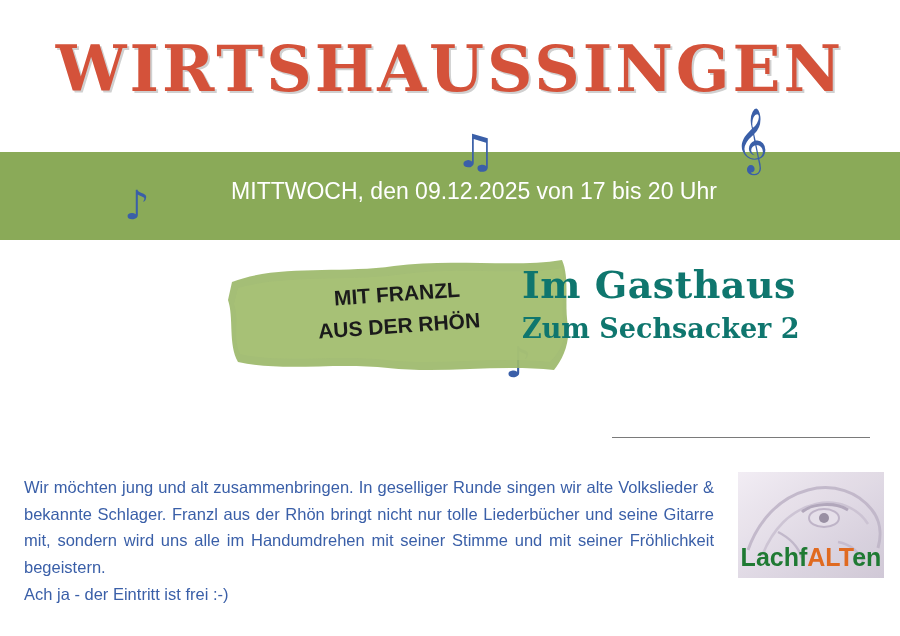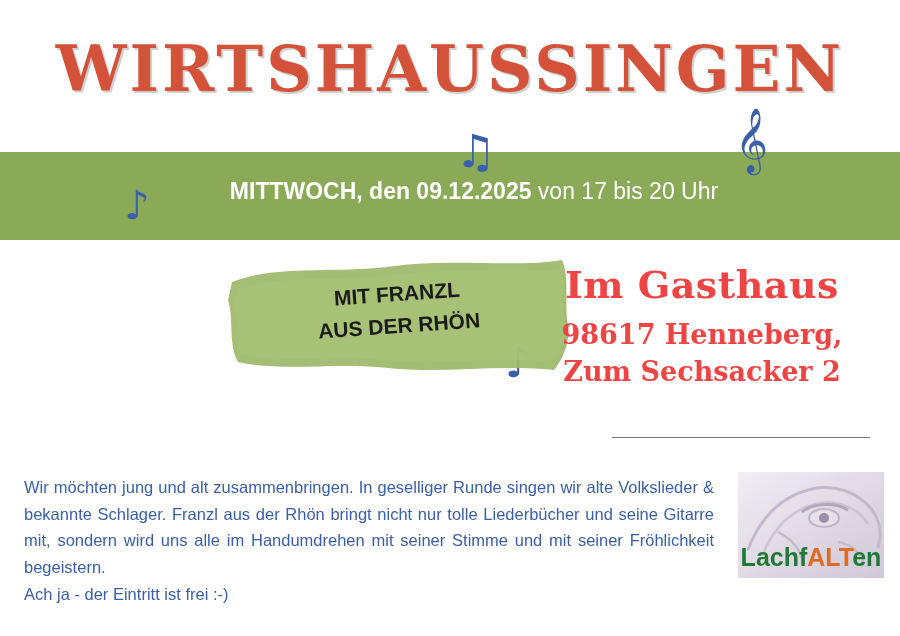--- a/index.html
+++ b/index.html
@@ -50,21 +50,21 @@
     position: absolute;
     top: 178px;
     left: 0;
     width: 900px;
     text-align: center;
     font-size: 23px;
     color: #ffffff;
     white-space: nowrap;
   }
   .band-text .bold {
-    font-weight: bold;
+    font-weight: normal;
     margin-left: 48px;
   }
 
   
   .note {
     position: absolute;
     color: #3a5fa8;
     font-family: "DejaVu Sans", sans-serif;
     line-height: 1;
     user-select: none;
@@ -95,23 +95,23 @@
     line-height: 1.5;
     transform: rotate(-4deg);
   }
 
   
   .venue {
     position: absolute;
     right: 18px;
     top: 262px;
     width: 360px;
-    text-align: center;
+    text-align: left;
     font-family: "DejaVu Serif", serif;
-    color: #ef4444;
+    color: #0f766e;
   }
   .venue .v1 {
     font-size: 38px;
     font-weight: bold;
     letter-spacing: 0.5px;
   }
   .venue .v2 {
     font-size: 27px;
     font-weight: bold;
     margin-top: 12px;
@@ -210,21 +210,20 @@
       <path d="M20,40 C70,26 130,34 186,26 C240,18 300,28 344,20 C348,38 342,60 346,80 C348,94 340,106 332,114 C276,108 222,118 168,112 C116,106 64,116 22,106 C14,90 22,72 16,56 Z" fill="#a8c277" opacity="0.75"></path>
     </svg>
     <div class="brush-text">
       <div>MIT FRANZL</div>
       <div>AUS DER RHÖN</div>
     </div>
   </div>
 
   <div class="venue">
     <div class="v1">Im Gasthaus</div>
-    <div class="v2">98617 Henneberg,</div>
     <div class="v3">Zum Sechsacker 2</div>
   </div>
   <div class="venue-rule"></div>
 
 
   <div class="bottom-text">
     <div>Wir möchten jung und alt zusammenbringen. In geselliger Runde singen wir alte Volkslieder &amp; bekannte Schlager. Franzl aus der Rhön bringt nicht nur tolle Liederbücher und seine Gitarre mit, sondern wird uns alle im Handumdrehen mit seiner Stimme und mit seiner Fröhlichkeit begeistern.</div>
     <div class="lastline">Ach ja - der Eintritt ist frei :-)</div>
   </div>
 

